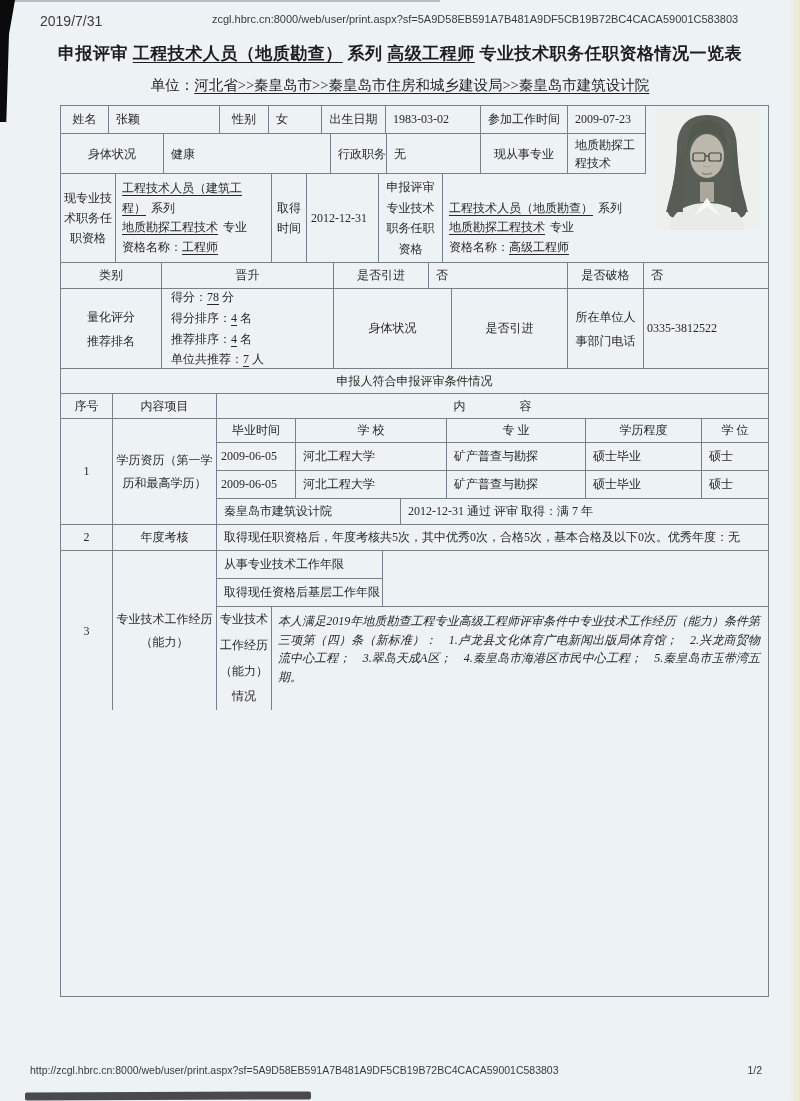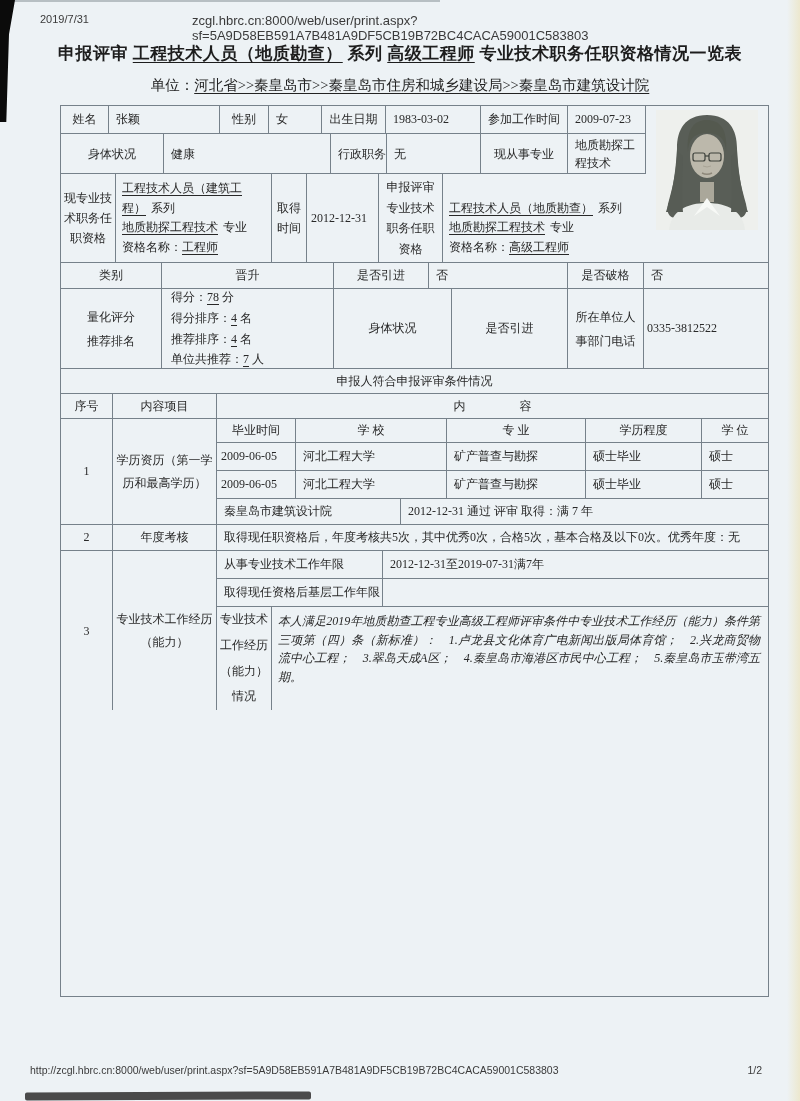--- a/index.html
+++ b/index.html
@@ -14,22 +14,22 @@
   
   .scan-wedge { position:absolute; left:0; top:0; width:15px; height:122px; background:#0b0b0b;
     clip-path:polygon(0 0,100% 0,60% 28%,42% 100%,0 100%); }
   .scan-topline { position:absolute; left:0; top:0; width:440px; height:2px; background:#9aa3a8; opacity:.65; }
   .scan-bottombar { position:absolute; left:25px; top:1092px; width:286px; height:8px; background:#4a4a4a; border-radius:2px; transform:rotate(-.25deg); }
   .scan-rightstrip { position:absolute; right:0; top:0; width:13px; height:1101px;
     background:linear-gradient(to right, rgba(236,229,196,0), #ece5c4); opacity:.8; }
 
   .sans { font-family:"Liberation Sans","DejaVu Sans",sans-serif; }
 
-  .print-date { position:absolute; left:40px; top:13px; font-size:11px; color:#3a3a3a; }
-  .print-url  { position:absolute; left:192px; top:13px; font-size:13px; color:#3a3a3a; }
+  .print-date { position:absolute; left:40px; top:13px; font-size:14px; color:#3a3a3a; }
+  .print-url  { position:absolute; left:212px; top:13px; font-size:11px; color:#3a3a3a; }
 
   .doc-title { position:absolute; left:0; top:42px; width:800px; text-align:center;
     font-size:17px; font-weight:bold; color:#1d1d1d; letter-spacing:.5px; }
   .doc-unit  { position:absolute; left:0; top:76px; width:800px; text-align:center;
     font-size:14.5px; color:#222; }
   .u { text-decoration:underline; text-underline-offset:3px;margin-top:16px; }
 
   
   .sheet { position:absolute; left:60px; top:105px; width:709px; height:892px;
     border:1px solid #76818a; font-size:12px; line-height:1.35; background:transparent; }
@@ -206,21 +206,20 @@
     <div class="cell c" style="width:104px">年度考核</div>
     <div class="cell l grow nb-r">取得现任职资格后，年度考核共5次，其中优秀0次，合格5次，基本合格及以下0次。优秀年度：无</div>
   </div>
 
   <div class="row grow">
     <div class="cell c nb-b" style="width:52px">3</div>
     <div class="cell c wrapc nb-b" style="width:104px; line-height:1.9">专业技术工作经历（能力）</div>
     <div class="col grow">
       <div class="row" style="height:28px">
         <div class="cell l" style="width:166px">从事专业技术工作年限</div>
-        <div class="cell l grow nb-r">2012-12-31至2019-07-31满7年</div>
       </div>
       <div class="row" style="height:28px">
         <div class="cell l" style="width:166px">取得现任资格后基层工作年限</div>
         <div class="cell l grow nb-r"></div>
       </div>
       <div class="row grow">
         <div class="cell c situ nb-b" style="width:55px">
           <div>专业技术</div>
           <div>工作经历</div>
           <div>（能力）</div>

